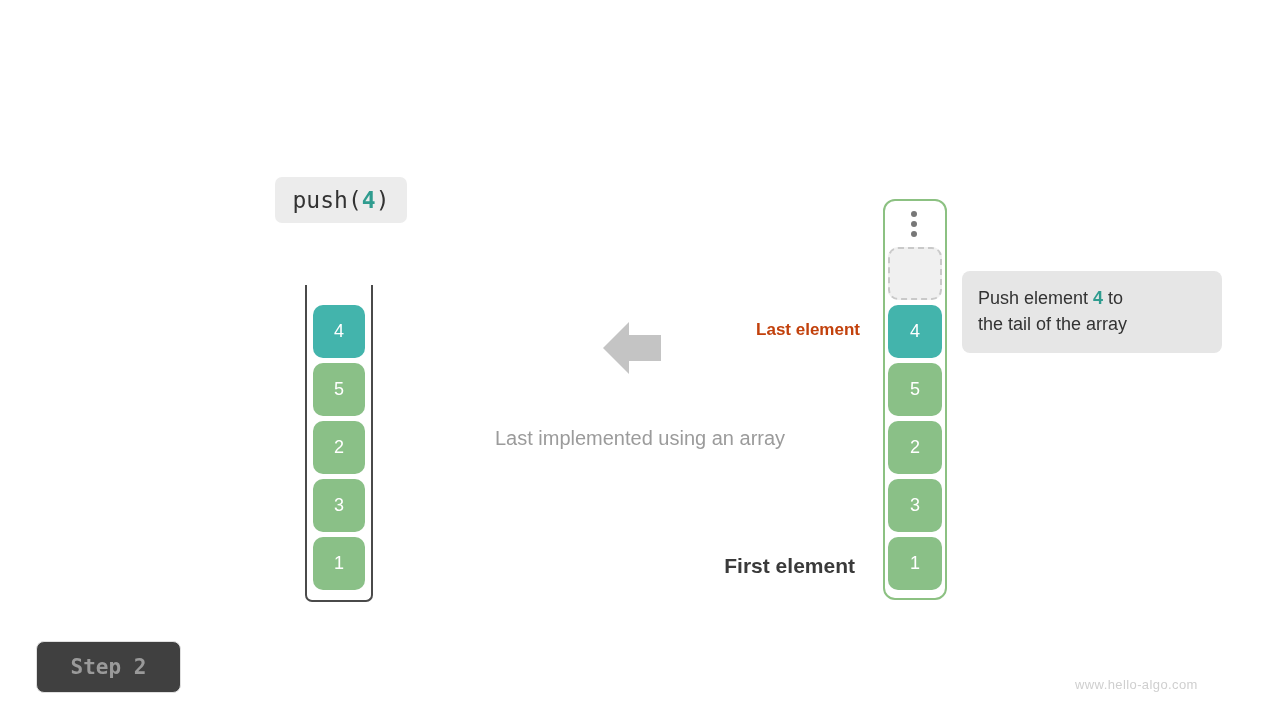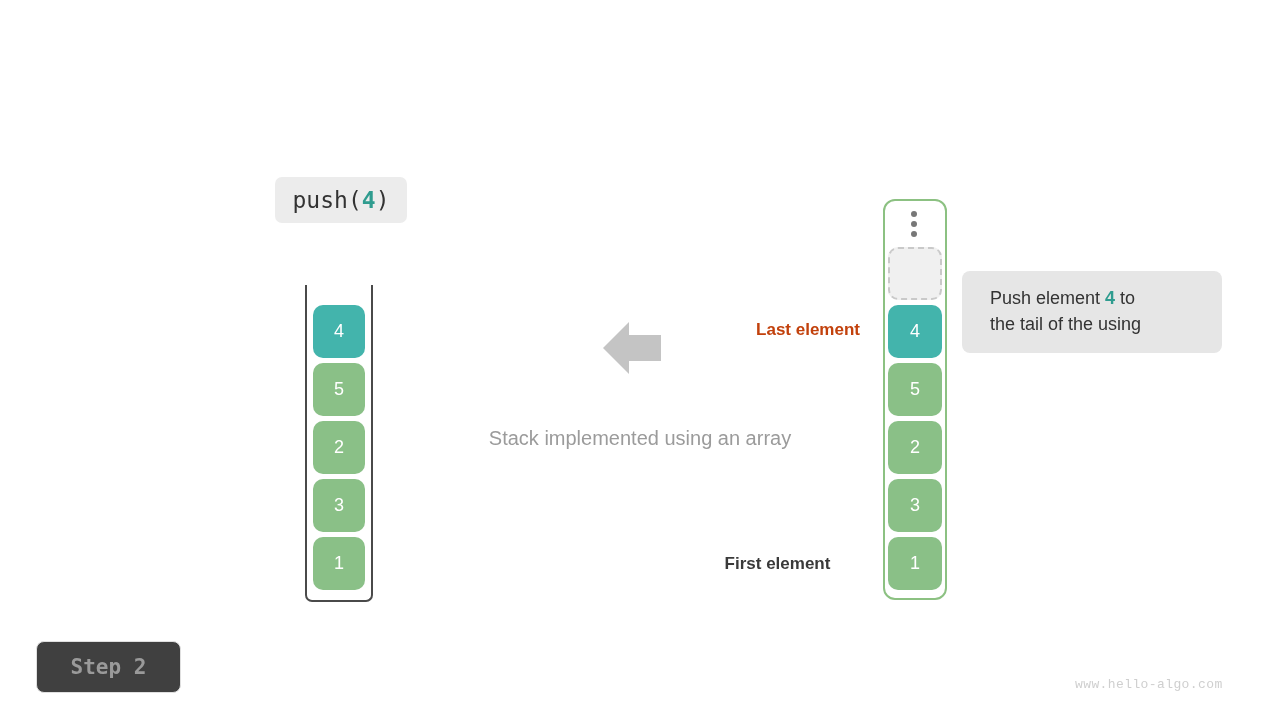--- a/index.html
+++ b/index.html
@@ -142,22 +142,22 @@
     text-align: right;
     font-size: 17px;
     font-weight: bold;
     color: #c2410c;
   }
   .label-first {
     position: absolute;
     left: 700px;
     top: 554px;
     width: 155px;
-    text-align: center;
-    font-size: 17px;
+    text-align: right;
+    font-size: 21px;
     font-weight: bold;
     color: #3a3a3a;
   }
   .caption {
     position: absolute;
     left: 420px;
     top: 427px;
     width: 440px;
     text-align: center;
     font-size: 20px;
@@ -167,21 +167,21 @@
   
   .callout {
     position: absolute;
     left: 962px;
     top: 271px;
     width: 260px;
     height: 82px;
     background: #e6e6e6;
     border-radius: 8px;
     box-sizing: border-box;
-    padding: 14px 0 0 28px;
+    padding: 14px 0 0 16px;
     font-size: 18px;
     color: #333333;
     line-height: 26px;
   }
   .callout .hl {
     color: #2f9c8f;
     font-weight: bold;
   }
 
   
@@ -203,21 +203,21 @@
     font-weight: bold;
     color: #9a9a9a;
     white-space: pre;
   }
 
   
   .watermark {
     position: absolute;
     left: 1075px;
     top: 677px;
-    font-family: Liberation Mono, monospace;
+    font-family: Liberation Sans, sans-serif;
     font-size: 13px;
     color: #cfcfcf;
     letter-spacing: 0.4px;
   }
 </style>
 </head>
 <body>
 
 <div class="op-label">
   <span>push(</span><span class="op-arg">4</span><span>)</span>
@@ -231,38 +231,38 @@
   <div class="cell green">3</div>
   <div class="cell green">1</div>
 </div>
 
 <div class="arrow-left">
   <svg width="58" height="52" viewBox="0 0 58 52" xmlns="http://www.w3.org/2000/svg">
     <polygon points="0,26 26,0 26,13 58,13 58,39 26,39 26,52" fill="#c4c4c4"></polygon>
   </svg>
 </div>
 <div class="label-last">Last element</div>
-<div class="caption">Stack implemented using an array</div>
+<div class="caption">Last implemented using an array</div>
 <div class="label-first">First element</div>
 
 <div class="array-container"></div>
 <div class="array-dots">
   <i></i>
     <i></i>
     <i></i>
 </div>
 <div class="empty-slot"></div>
 <div class="array-cells">
   <div class="cell teal">4</div>
   <div class="cell green">5</div>
   <div class="cell green">2</div>
   <div class="cell green">3</div>
   <div class="cell green">1</div>
 </div>
 
 <div class="callout">
   <span>Push element </span><span class="hl">4</span><span> to</span><br>
-  <span>the tail of the using</span>
+  <span>the tail of the array</span>
 </div>
 
 <div class="step-badge">Step 2</div>
 
 <div class="watermark">www.hello-algo.com</div>
 
 </body></html>

